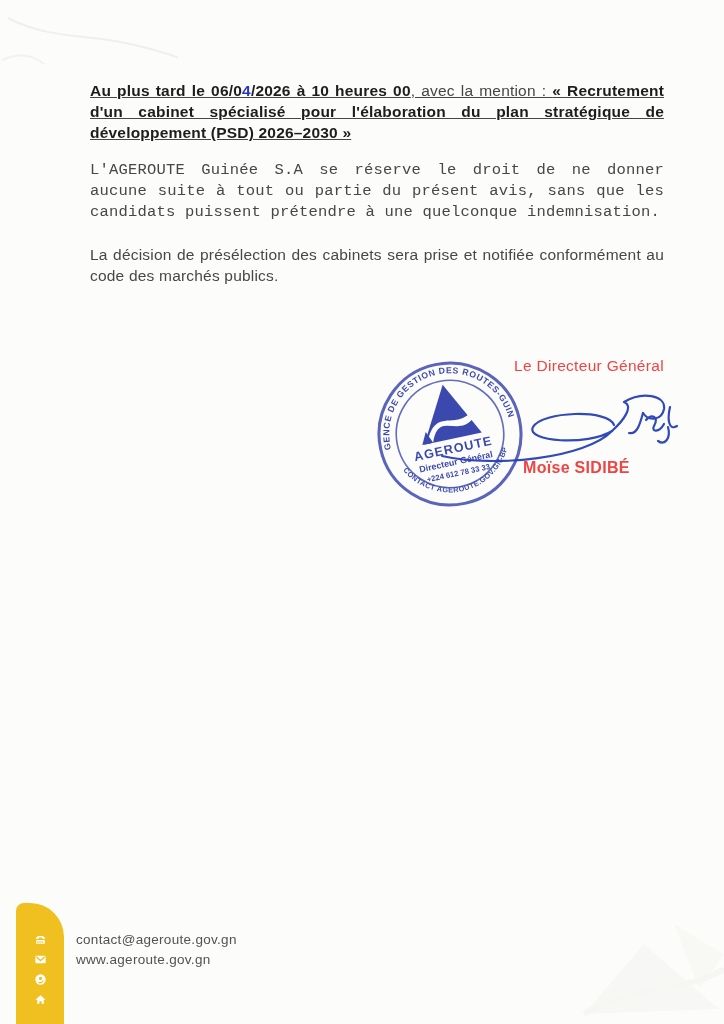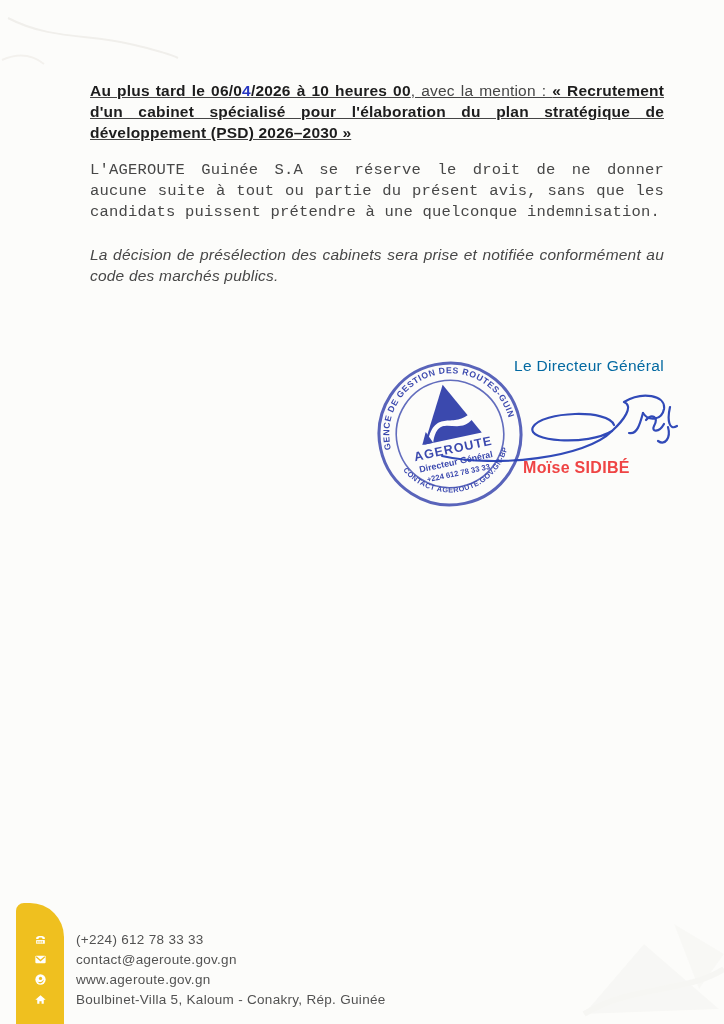--- a/index.html
+++ b/index.html
@@ -12,23 +12,23 @@
   
   .crease{position:absolute;left:0;top:0;opacity:.8;}
   .watermark{position:absolute;right:0;bottom:0;opacity:.6;}
   
   .textcol{position:absolute;left:90px;width:574px;}
   .p1{top:80px;font-size:15.5px;line-height:21px;text-align:justify;color:#454545;letter-spacing:.2px;text-decoration:underline;}
   .b{font-weight:bold;color:#1d1d1d;}
   .blue-digit{color:#2636c2;font-weight:bold;}
   .heading{top:145px;font-size:15.5px;font-weight:bold;color:#1c1c1c;letter-spacing:.2px;}
   .p2{top:160px;font-size:15.5px;line-height:21px;text-align:justify;color:#474747;letter-spacing:.2px;font-family:Liberation Mono, monospace;}
-  .p3{top:244px;font-size:15.5px;line-height:21px;text-align:justify;color:#474747;letter-spacing:.2px;font-style:italic;}
+  .p3{top:244px;font-size:15.5px;line-height:21px;text-align:justify;color:#474747;letter-spacing:.2px;}
   .dateline{position:absolute;right:62px;top:304px;font-size:15.5px;color:#4d4d4d;letter-spacing:.3px;}
-  .sig-title{position:absolute;left:514px;top:357px;font-size:15.5px;color:#0369a1;letter-spacing:.3px;}
+  .sig-title{position:absolute;left:514px;top:357px;font-size:15.5px;color:#ef4444;letter-spacing:.3px;}
   .sig-name{position:absolute;left:523px;top:459px;font-size:16px;font-weight:bold;color:#ef4444;letter-spacing:.3px;}
   
   .stamp{position:absolute;left:374px;top:358px;width:152px;height:152px;filter:blur(.3px);opacity:.92;}
   .signature{position:absolute;left:428px;top:380px;width:250px;height:95px;opacity:.95;}
   
   .footer-tab{
     position:absolute;left:16px;top:903px;width:48px;height:121px;
     border-radius:8px 34px 0 0;
     display:flex;flex-direction:column;align-items:center;
     padding-top:30px;box-sizing:border-box;gap:7px;
@@ -125,19 +125,17 @@
       <circle cx="12" cy="12" r="9.5" fill="#fff"></circle>
       <circle cx="12" cy="10" r="3" class="accent-fill" fill="#EFC01F"></circle>
       <path d="M6,15 C10,18 15,17 18,12 C18,17 14,20 9.5,19 Z" class="accent-fill" fill="#EFC01F"></path>
     </svg>
     <svg class="ic" viewBox="0 0 24 24">
       <path d="M12,4 L21.5,12.5 L18,12.5 L18,20 L14,20 L14,15 L10,15 L10,20 L6,20 L6,12.5 L2.5,12.5 Z" fill="#fff"></path>
     </svg>
   </div>
 
   <div class="footer-lines">
-    <div>(+224) 612 78 33 33</div>
     <div>contact@ageroute.gov.gn</div>
     <div>www.ageroute.gov.gn</div>
-    <div>Boulbinet-Villa 5, Kaloum - Conakry, Rép. Guinée</div>
   </div>
 
 </div>
 
 </body></html>

